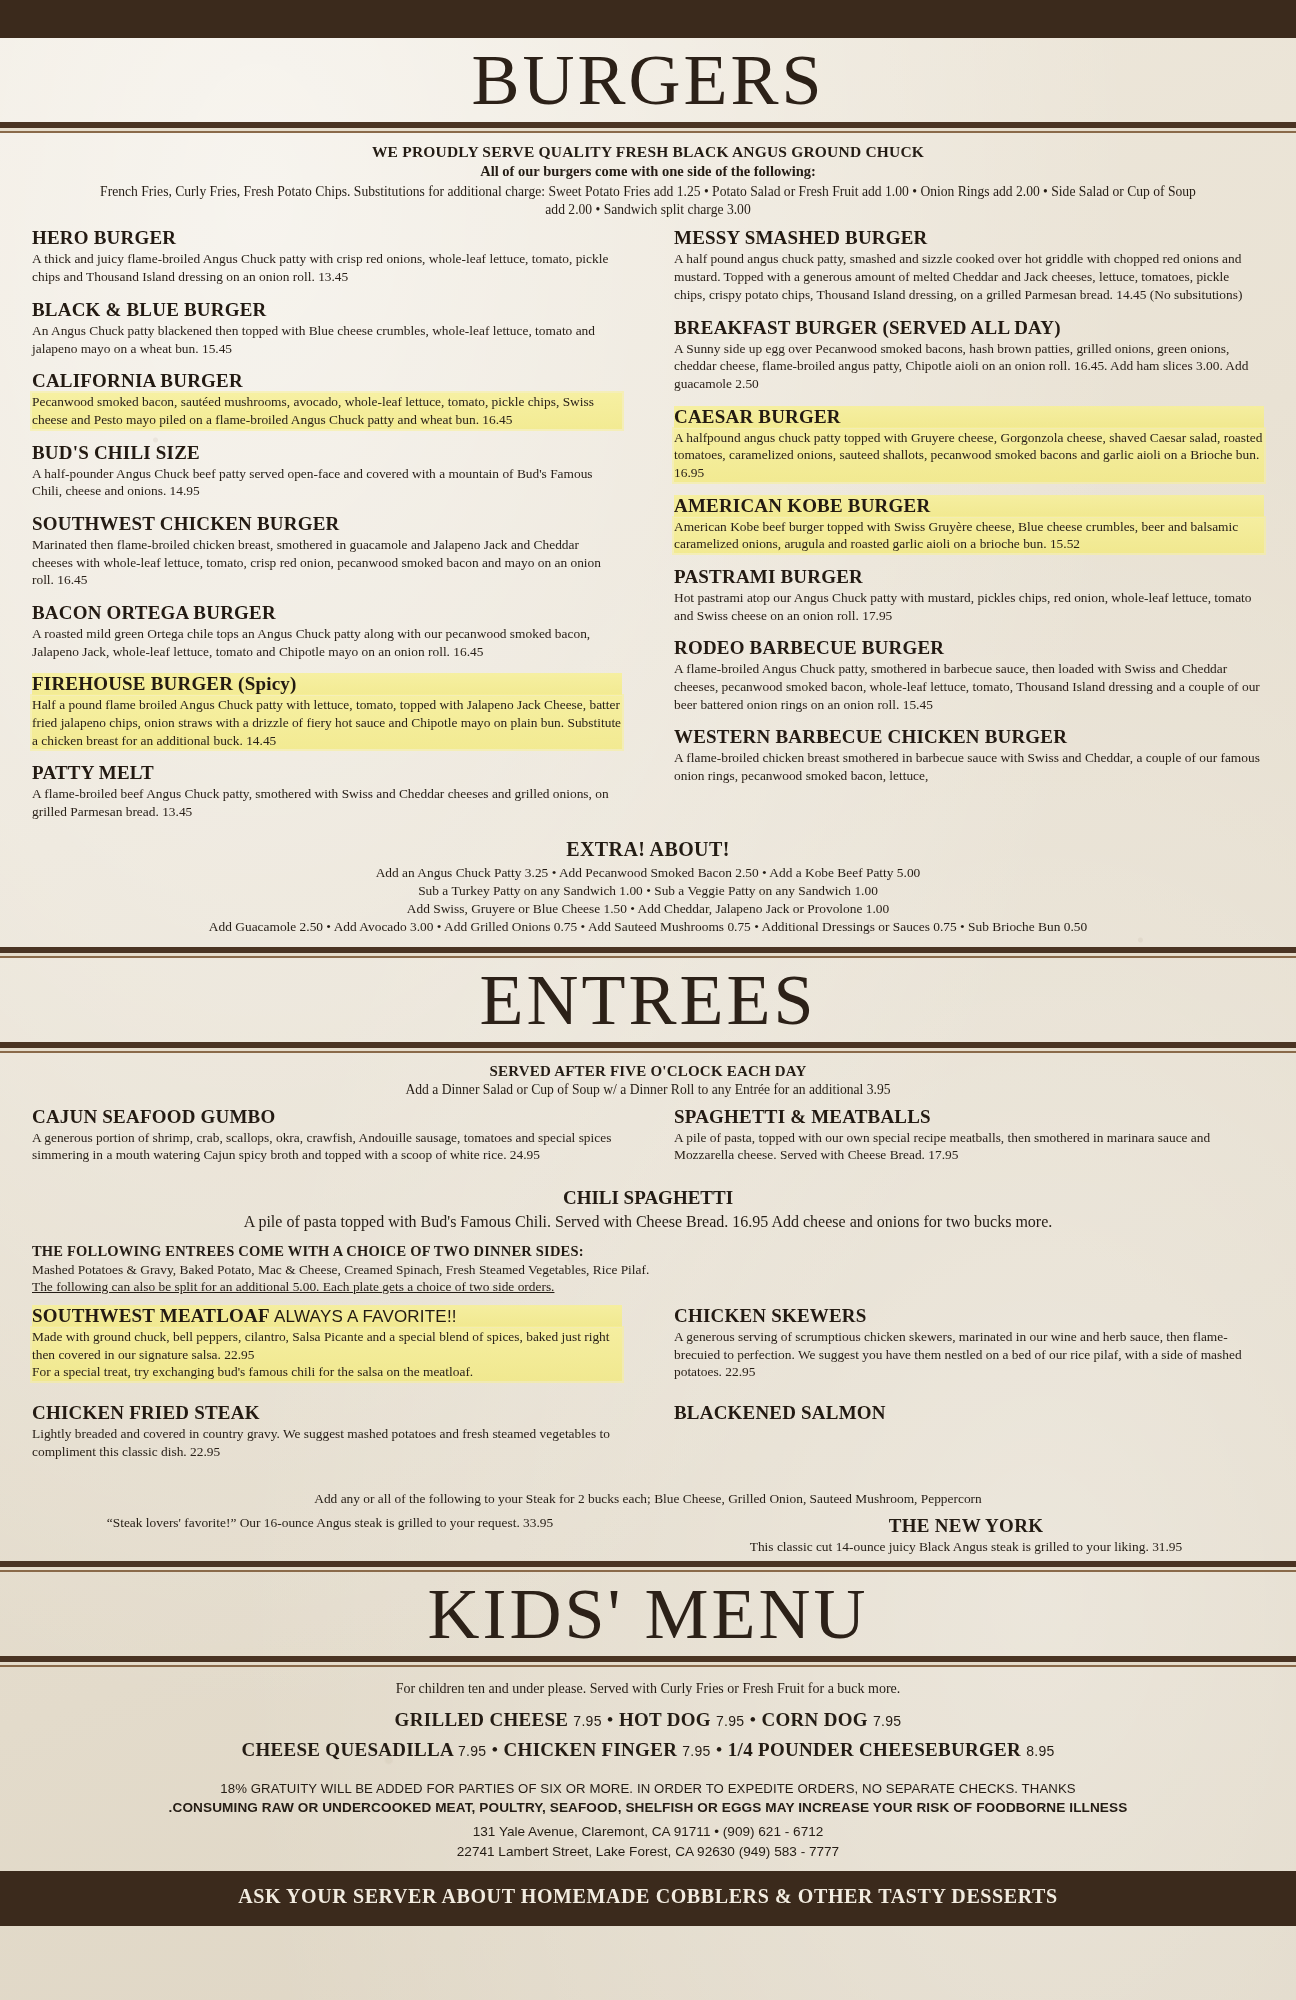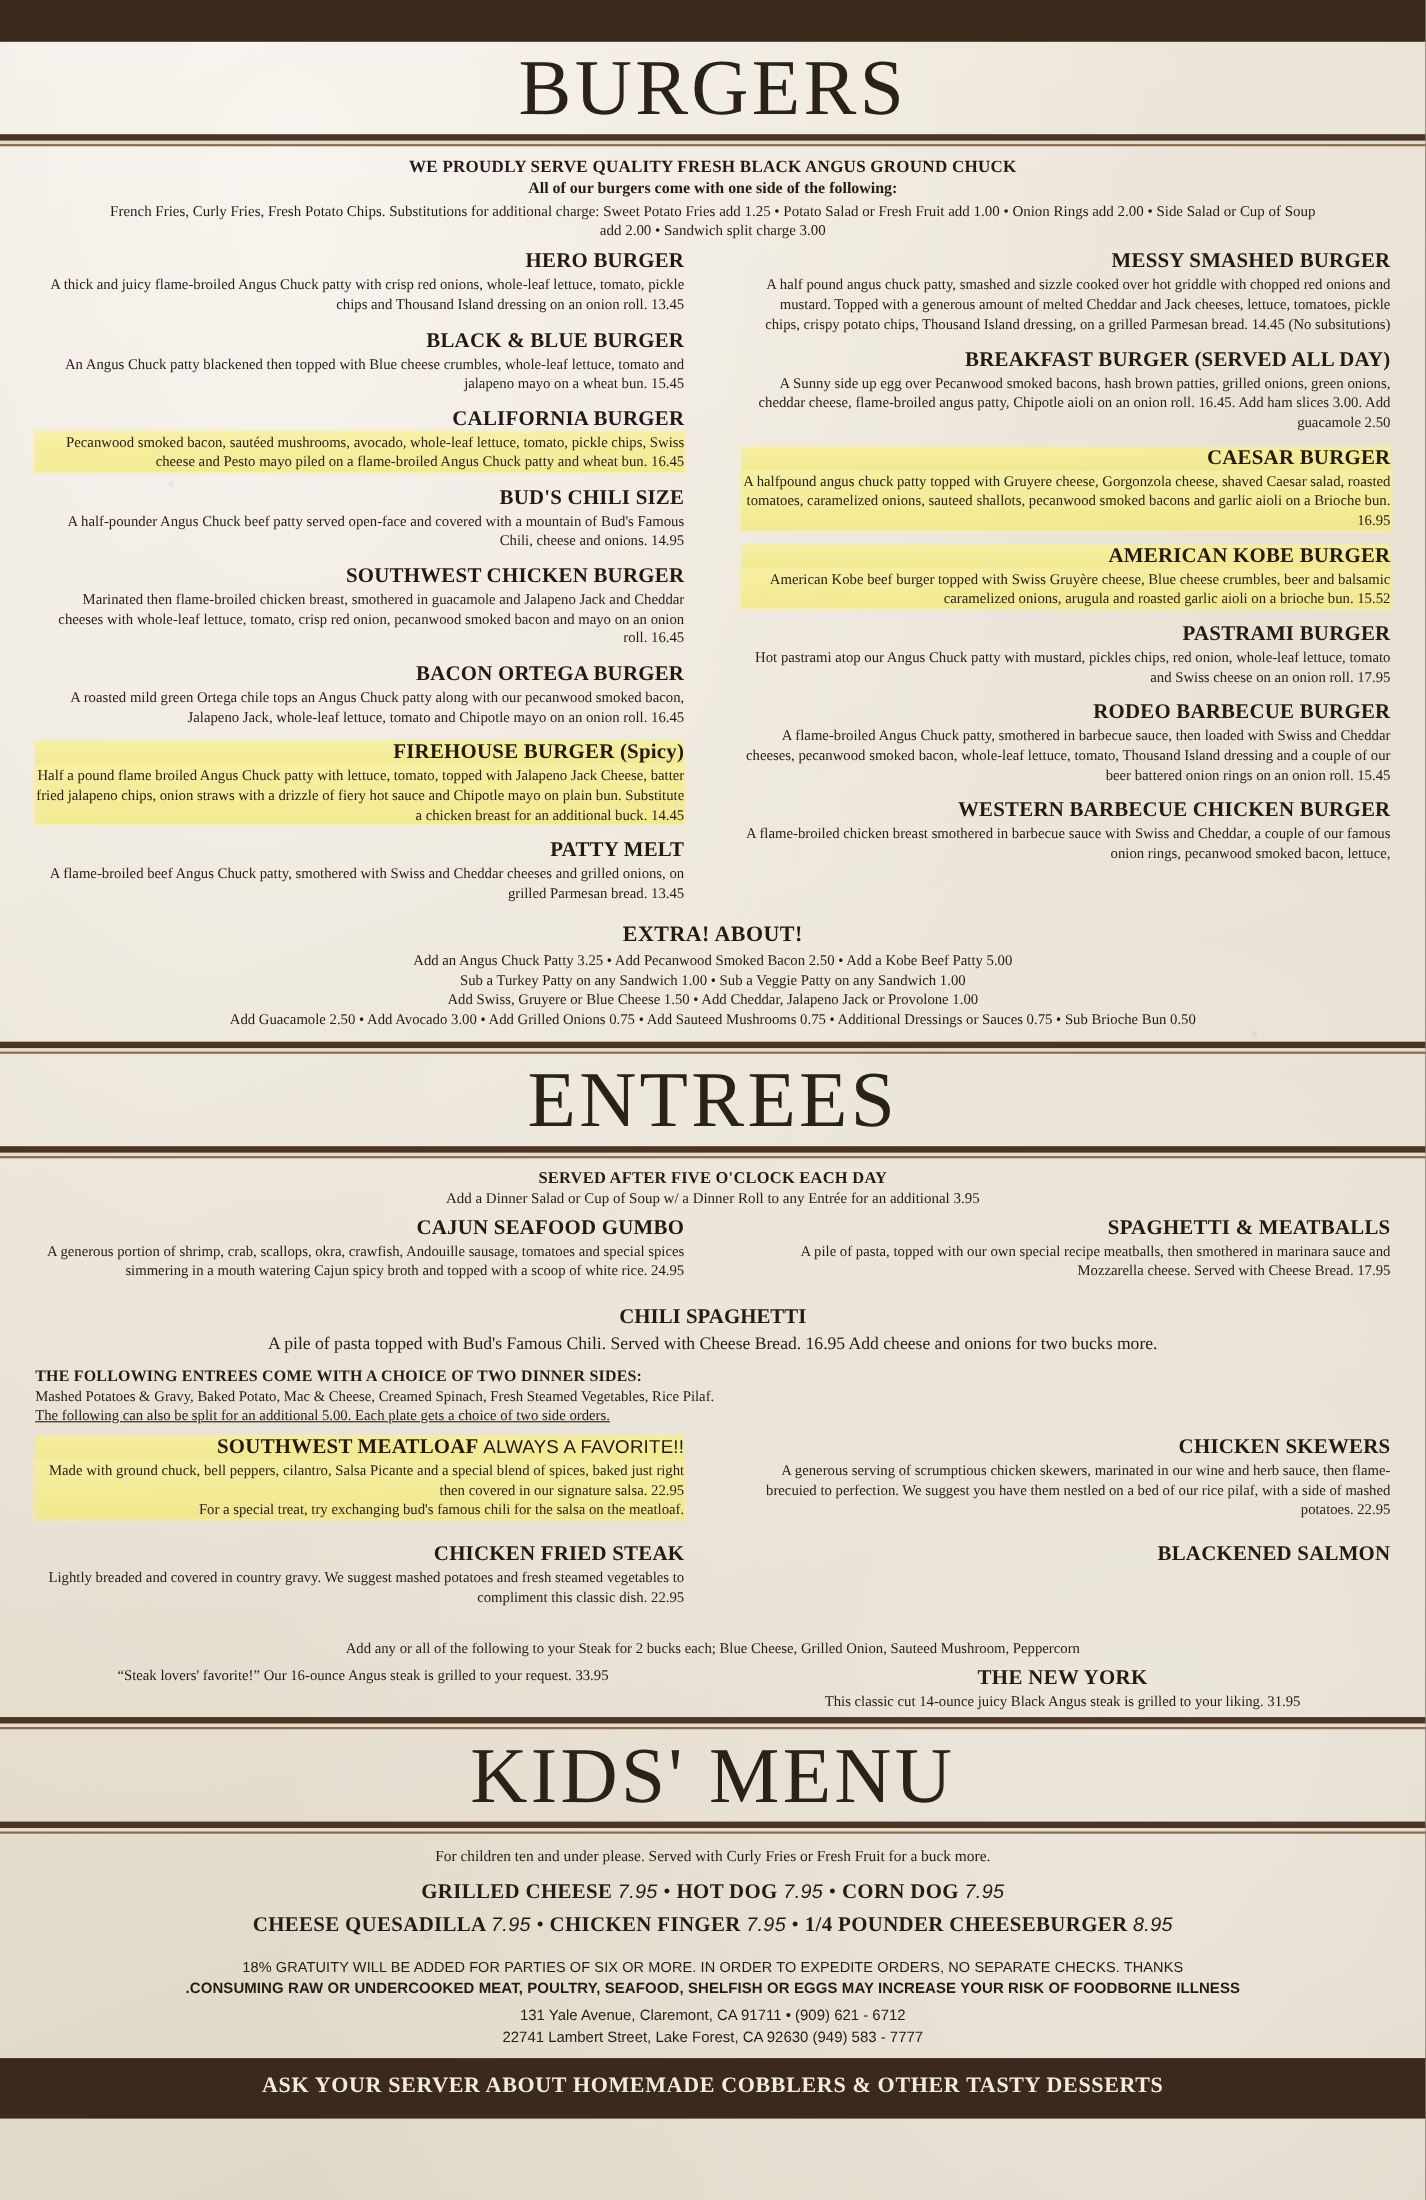--- a/index.html
+++ b/index.html
@@ -61,21 +61,21 @@
   .content{padding:0 32px;}
 
   .intro{text-align:center;margin:10px 0 6px;}
   .intro .l1{font-weight:bold;font-size:15.5px;letter-spacing:.2px;}
   .intro .l2{font-weight:bold;font-size:14.5px;margin-top:2px;}
   .intro .l3{font-size:13.6px;margin-top:3px;line-height:1.35;padding:0 60px;}
 
   .cols{display:flex;gap:52px;margin-top:8px;}
   .col{flex:1 1 0;min-width:0;}
 
-  .item{margin-bottom:13px;text-align:right;}
+  .item{margin-bottom:13px;}
   .item h3{
     margin:0 0 1px 0;
     font-family:"Liberation Serif",serif;
     font-size:19px;
     font-weight:bold;
     letter-spacing:.2px;
     color:#231a12;
   }
   .item h3 .normal{font-weight:normal;font-family:"Liberation Sans",sans-serif;font-size:17px;}
   .item p{
@@ -108,21 +108,21 @@
 
   .steaknote{text-align:center;font-size:13.4px;margin:18px 0 8px;}
   .steaks{display:flex;gap:40px;margin-top:2px;}
   .steak{flex:1 1 0;text-align:center;}
   .steak h3{margin:0 0 2px;font-size:19px;font-weight:bold;letter-spacing:.3px;}
   .steak p{margin:0;font-size:13.4px;}
 
   .kids{text-align:center;}
   .kids .lead{font-size:14px;margin:14px 0 12px;}
   .kids .row{font-size:19px;font-weight:bold;letter-spacing:.3px;margin:8px 0;}
-  .kids .row .price{font-size:18px;font-weight:normal;font-family:"Liberation Sans",sans-serif;font-style:italic;}
+  .kids .row .price{font-size:14px;font-weight:normal;font-family:"Liberation Sans",sans-serif;}
   .kids .dot{font-weight:normal;}
 
   .legal{text-align:center;margin:18px 0 10px;line-height:1.45;}
   .legal .l1{font-family:"Liberation Sans",sans-serif;font-size:13.2px;letter-spacing:.1px;}
   .legal .l2{font-family:"Liberation Sans",sans-serif;font-size:13.6px;font-weight:bold;letter-spacing:.1px;}
   .legal .l3{font-family:"Liberation Sans",sans-serif;font-size:13.6px;margin-top:4px;}
   .legal .l4{font-family:"Liberation Sans",sans-serif;font-size:13.6px;}
 
   .sec-spacer{height:6px;}
 </style>

